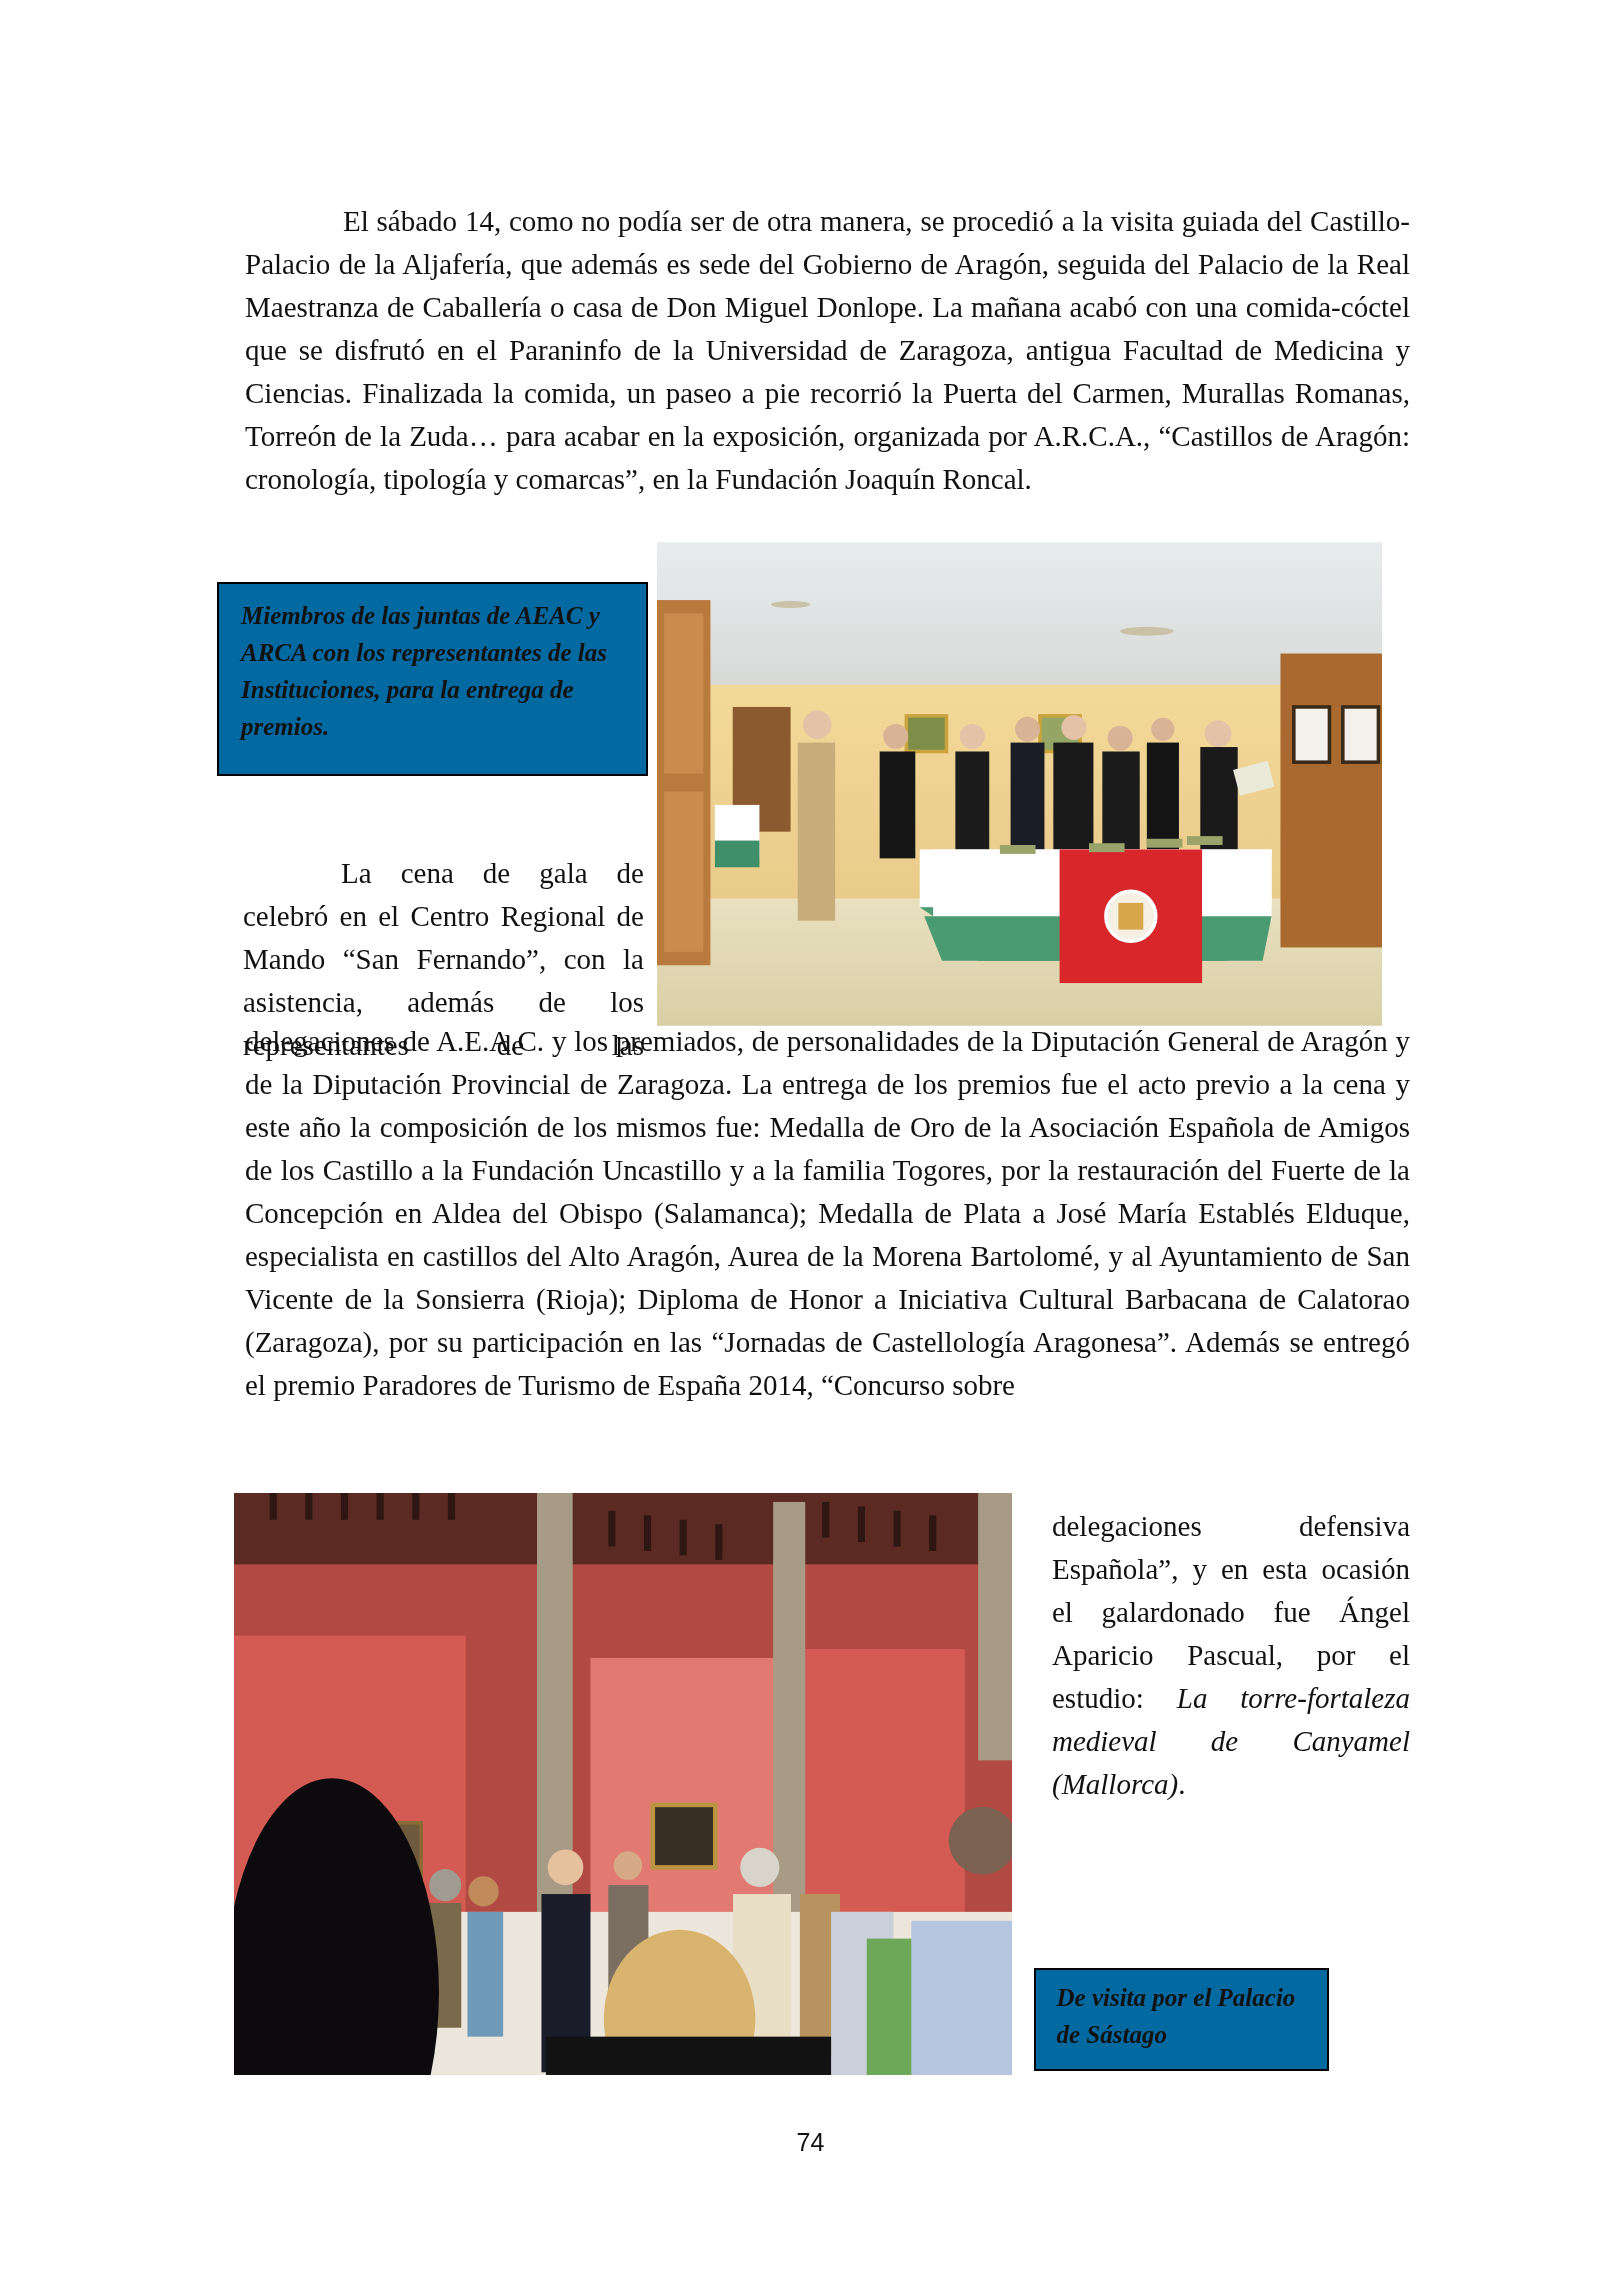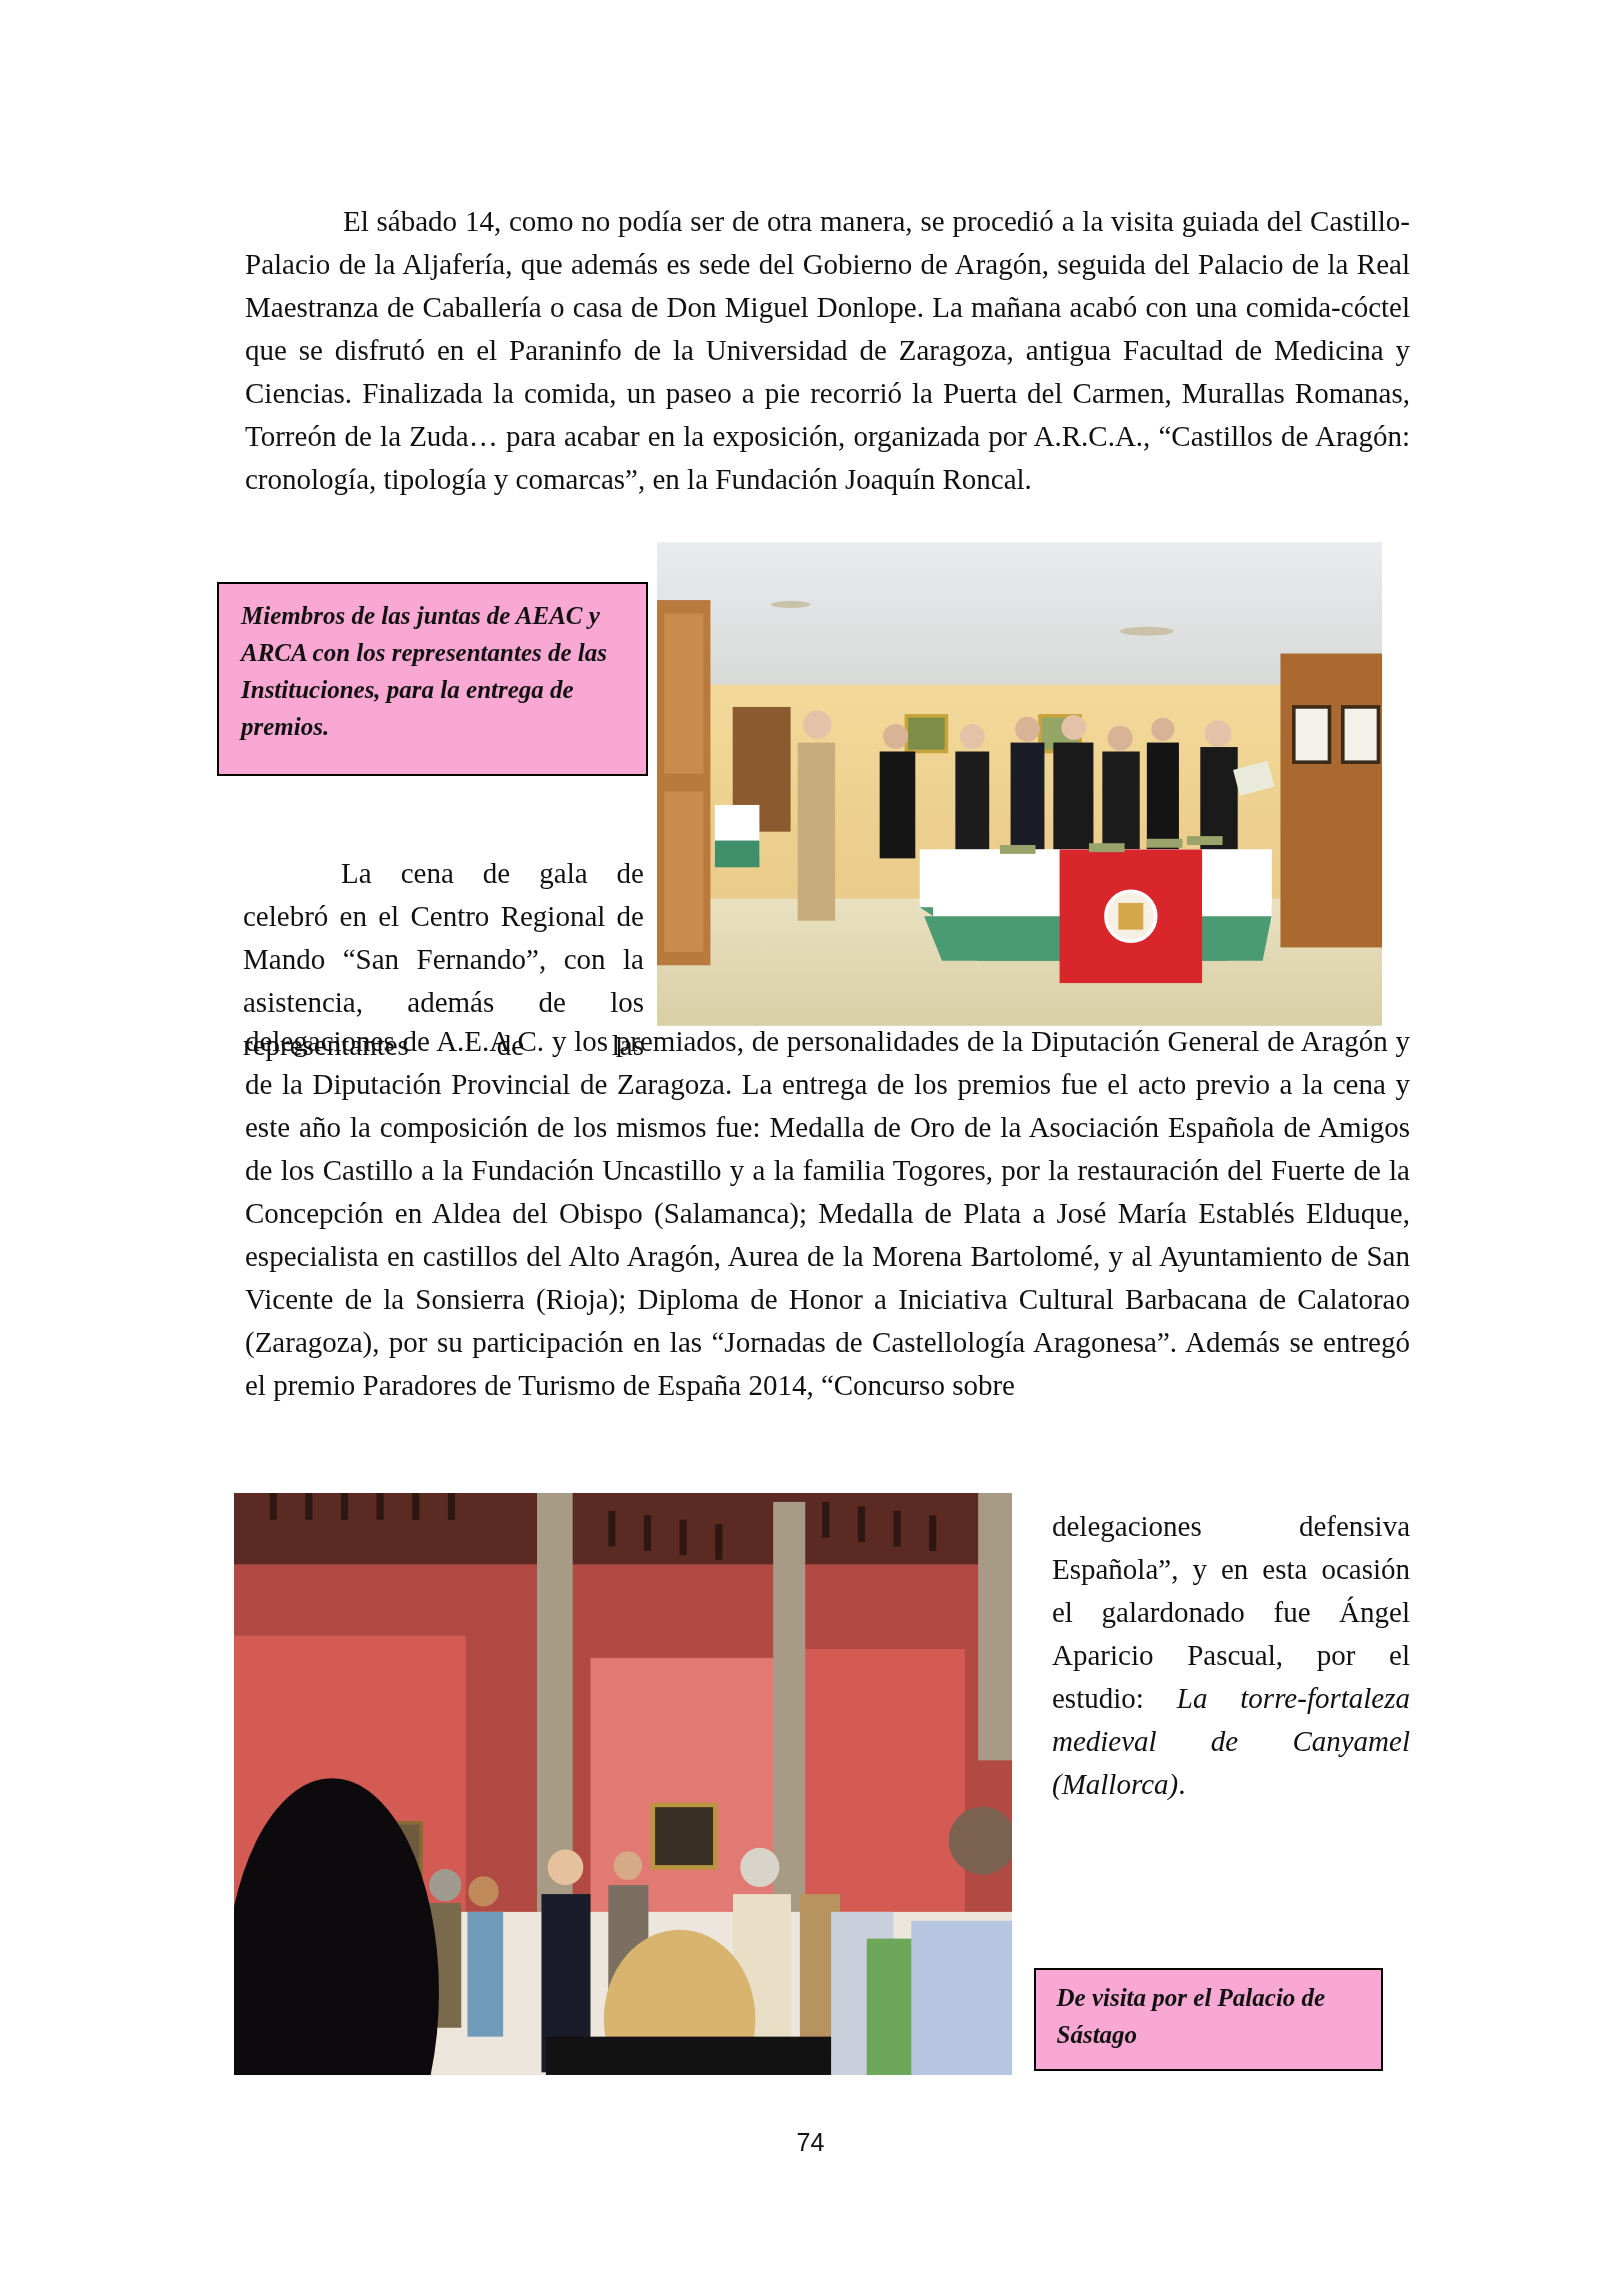--- a/index.html
+++ b/index.html
@@ -5,25 +5,25 @@
   html, body { margin: 0; padding: 0; background: #ffffff; }
   body { width: 1621px; height: 2293px; position: relative; overflow: hidden;
          font-family: "Liberation Serif", "DejaVu Serif", serif; color: #111; }
   .para { position: absolute; font-size: 29px; line-height: 43px; text-align: justify; margin: 12px; }
   .indent { text-indent: 98px; }
   #p1 { left: 233px; top: 188px; width: 1165px; }
   #p2a { left: 231px; top: 840px; width: 401px; }
   #p2b { left: 233px; top: 1008px; width: 1165px; }
   #p3 { left: 1040px; top: 1493px; width: 358px; }
   .just-last { text-align-last: justify; }
-  .caption { position: absolute; border: 2.7px solid #000; background: #f9a8d4; box-sizing: border-box;
+  .caption { position: absolute; border: 2.7px solid #000; background: #0369a1; box-sizing: border-box;
              font-family: "Liberation Serif", "DejaVu Serif", serif; font-weight: bold; font-style: italic;
              font-size: 25px; line-height: 37px; }
   #cap1 { left: 217px; top: 582px; width: 431px; height: 194px; padding: 13.4px 9px 9px 22px; }
-  #cap2 { left: 1034px; top: 1968px; width: 349px; height: 103px; padding: 9px 9px 7.1px 20.5px; }
+  #cap2 { left: 1034px; top: 1968px; width: 295px; height: 103px; padding: 9px 9px 7.1px 20.5px; }
   .photo { position: absolute; overflow: hidden; }
   #photo1 { left: 657px; top: 542px; width: 725px; height: 484px; }
   #photo2 { left: 234px; top: 1493px; width: 778px; height: 582px; }
   .page-number { position: absolute; left: 0; width: 1621px; top: 2128px; text-align: center;
                  font-family: "Liberation Sans", "DejaVu Sans", sans-serif; font-size: 25px; }
   .it { font-style: italic; }
 </style>
 </head>
 <body>
 

